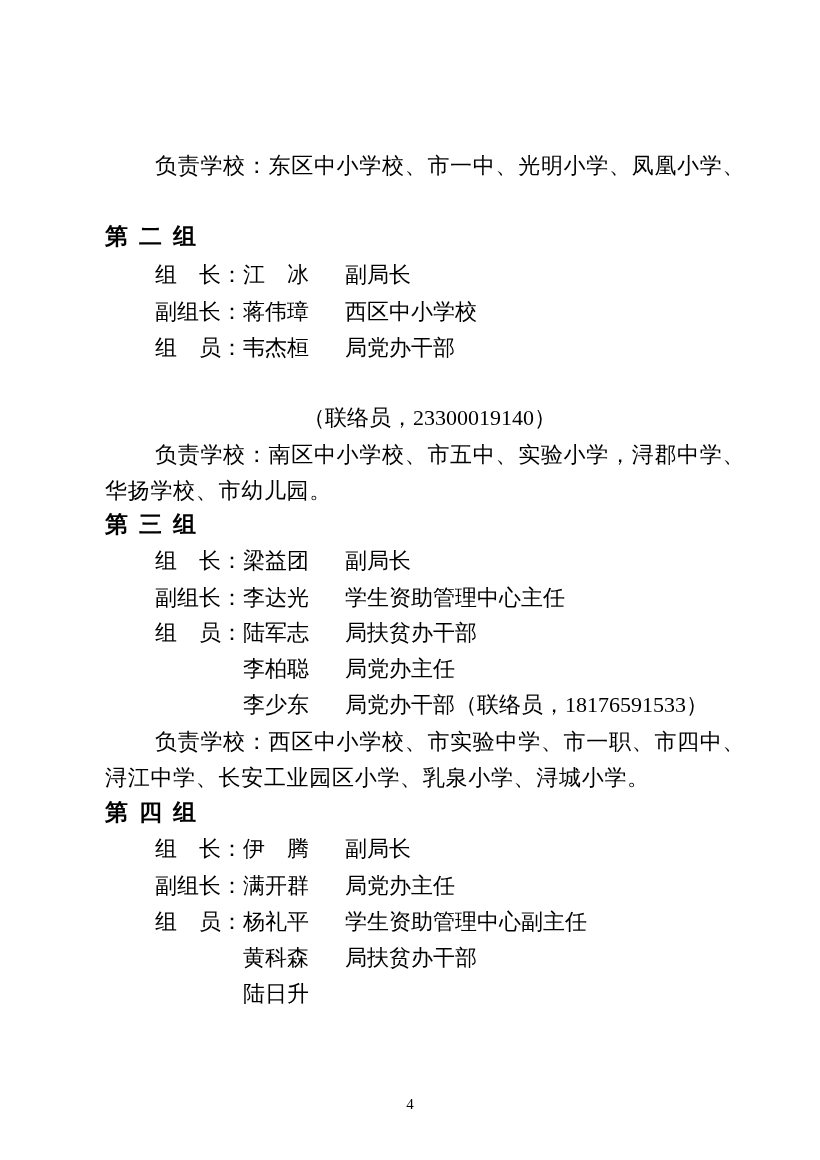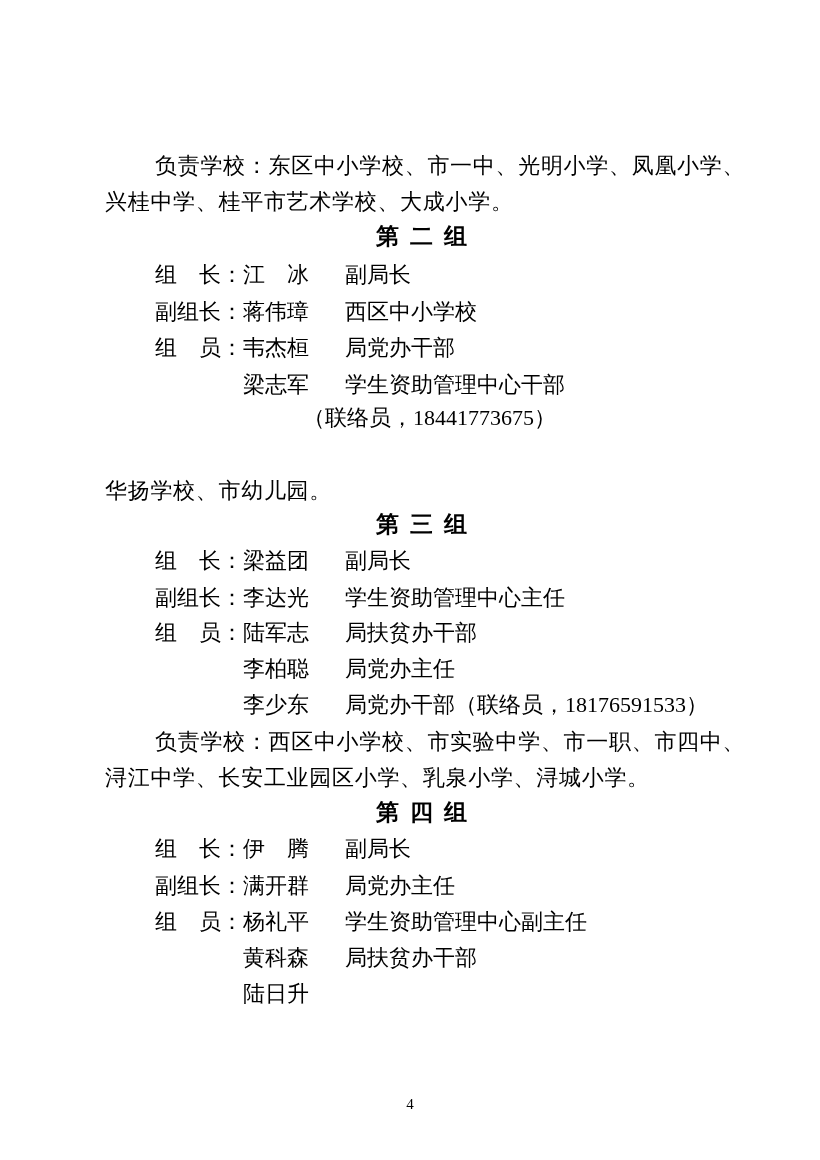--- a/index.html
+++ b/index.html
@@ -28,21 +28,21 @@
     line-height: 28px;
     white-space: nowrap;
   }
   .para {
     letter-spacing: 0.7px;
   }
   .para.first {
     text-indent: 50px;
   }
   .heading {
-    text-align: center;
+    text-align: left;
     font-weight: bold;
     font-size: 23px;
     letter-spacing: 11px;
   }
   .role .col, .member .col, .liaison .col {
     position: absolute;
     top: 0;
   }
   .col.label { left: 50px; }
   .col.name  { left: 138px; }
@@ -57,46 +57,42 @@
     font-size: 15px;
     line-height: 20px;
   }
 </style>
 </head>
 <body>
 
 <div class="page">
 
   <div class="line para first" style="top:152px">负责学校：东区中小学校、市一中、光明小学、凤凰小学、</div>
-  <div class="line para" style="top:188px">兴桂中学、桂平市艺术学校、大成小学。</div>
 
   <div class="line heading" style="top:223px">第二组</div>
 
   <div class="line role" style="top:261px">
     <span class="col label">组　长：</span>
     <span class="col name">江　冰</span>
     <span class="col title">副局长</span>
   </div>
   <div class="line role" style="top:298px">
     <span class="col label">副组长：</span>
     <span class="col name">蒋伟璋</span>
     <span class="col title">西区中小学校</span>
   </div>
   <div class="line role" style="top:334px">
     <span class="col label">组　员：</span>
     <span class="col name">韦杰桓</span>
     <span class="col title">局党办干部</span>
   </div>
-  <div class="line member" style="top:371px">
-    <span class="col name">梁志军</span>
-    <span class="col title">学生资助管理中心干部</span>
+  <div class="line liaison" style="top:404px">
+    <span class="col note">（联络员，23300019140）</span>
   </div>
-  <div class="line liaison" style="top:404px">
-    <span class="col note">（联络员，18441773675）</span>
-  </div>
+  <div class="line para first" style="top:441px">负责学校：南区中小学校、市五中、实验小学，浔郡中学、</div>
   <div class="line heading" style="top:511px">第三组</div>
 
   <div class="line para" style="top:477px">华扬学校、市幼儿园。</div>
 
   <div class="line role" style="top:547px">
     <span class="col label">组　长：</span>
     <span class="col name">梁益团</span>
     <span class="col title">副局长</span>
   </div>
   <div class="line role" style="top:584px">

